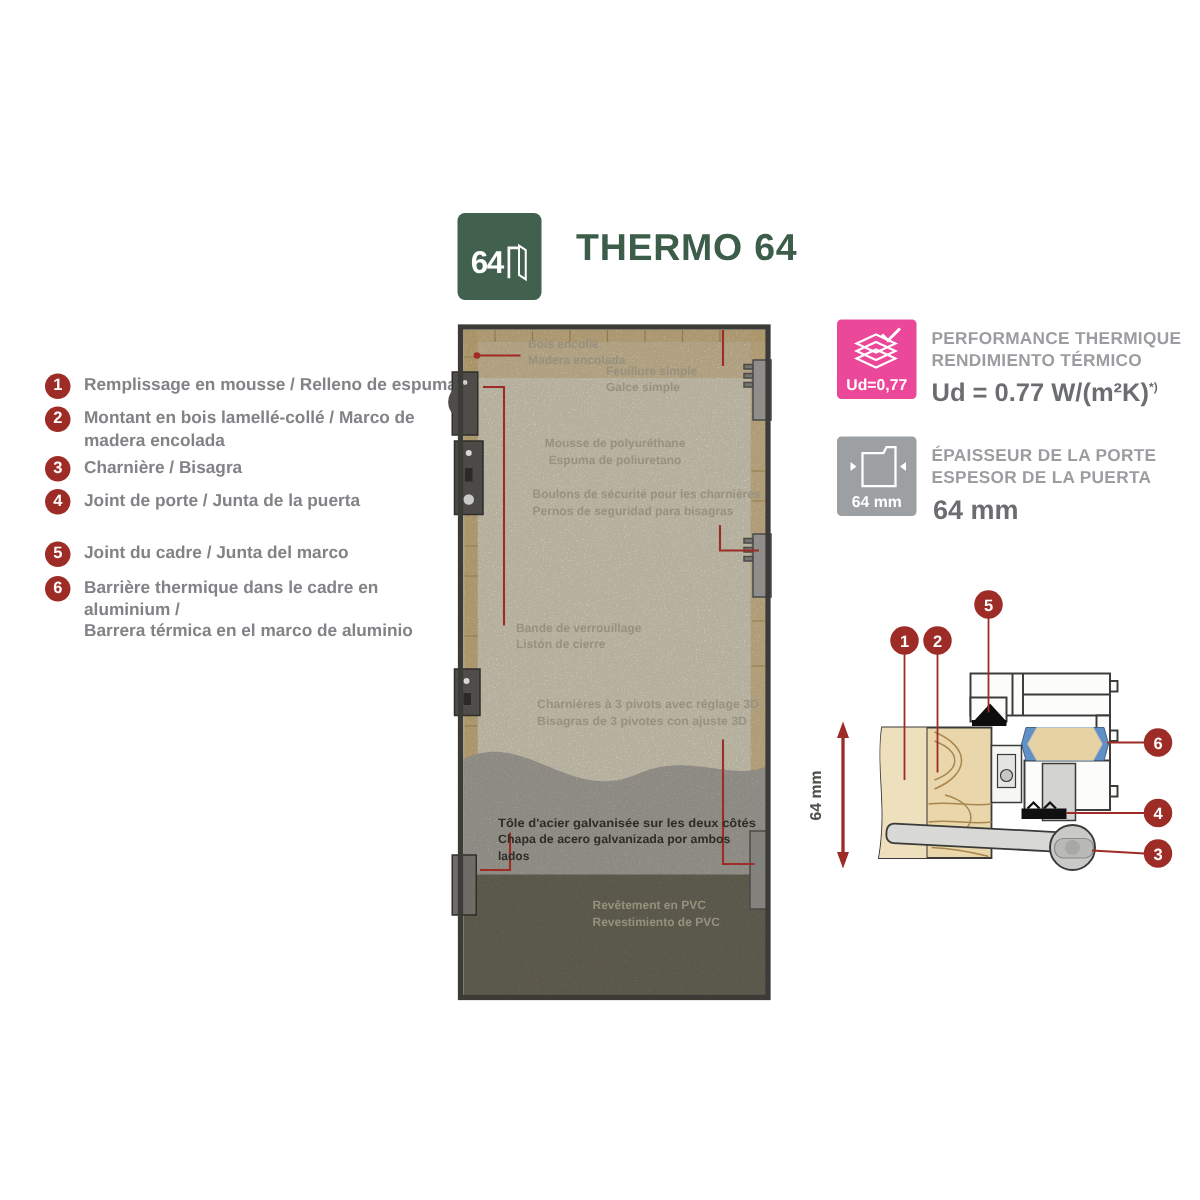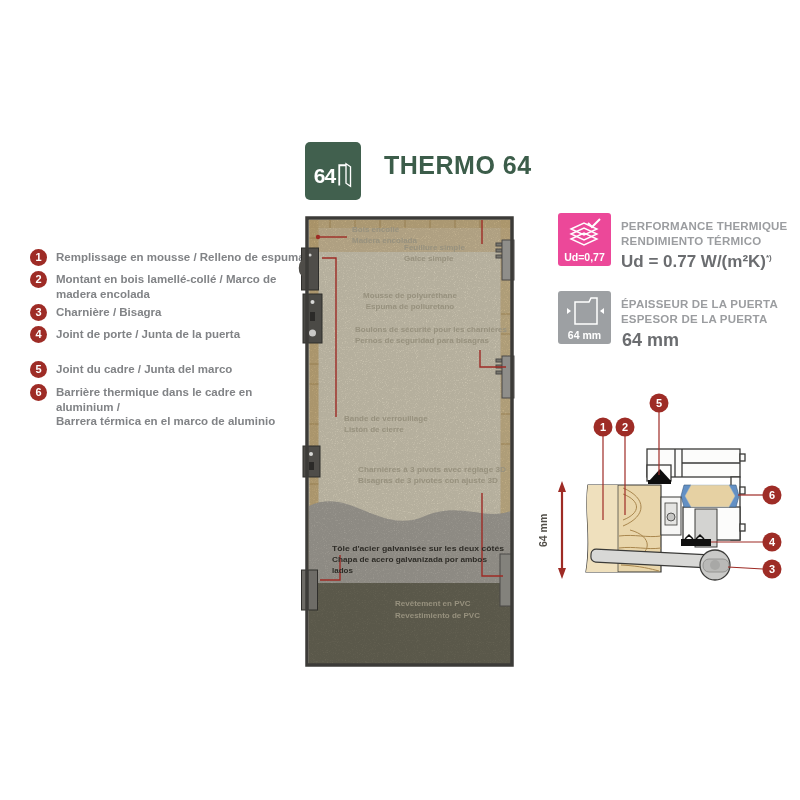--- a/index.html
+++ b/index.html
@@ -174,21 +174,21 @@
 
   <div class="abs spec-icon" style="left:558px;top:291px;background:#9da0a3">
     <svg class="abs" style="left:7px;top:5px" width="40" height="30" viewBox="0 0 40 30">
       <path d="M10,28 V6 H24 L26,2 H32 V28 Z" fill="none" stroke="#fff" stroke-width="1.5"></path>
       <polygon points="2,12 6,15 2,18" fill="#fff"></polygon>
       <polygon points="39,12 35,15 39,18" fill="#fff"></polygon>
     </svg>
     <div class="badge">64 mm</div>
   </div>
   <div class="abs spec-title" style="left:621px;top:297px">
-    <div>ÉPAISSEUR DE LA PUERTA</div>
+    <div>ÉPAISSEUR DE LA PORTE</div>
     <div>ESPESOR DE LA PUERTA</div>
   </div>
   <div class="abs spec-value" style="left:622px;top:330px;font-size:18px">64 mm</div>
 
   <svg class="abs" style="left:535px;top:385px" width="265" height="215" viewBox="0 0 265 215">
 
     <g>
       <line x1="27" y1="105" x2="27" y2="185" stroke="#9e2b25" stroke-width="2.2"></line>
       <polygon points="23,107 31,107 27,96" fill="#9e2b25"></polygon>
       <polygon points="23,183 31,183 27,194" fill="#9e2b25"></polygon>

